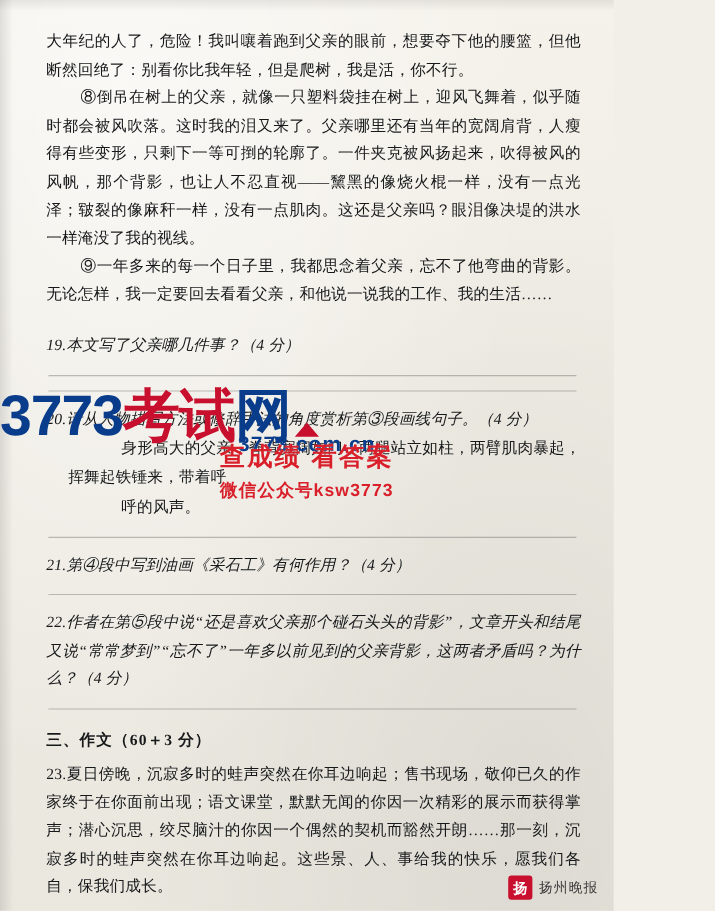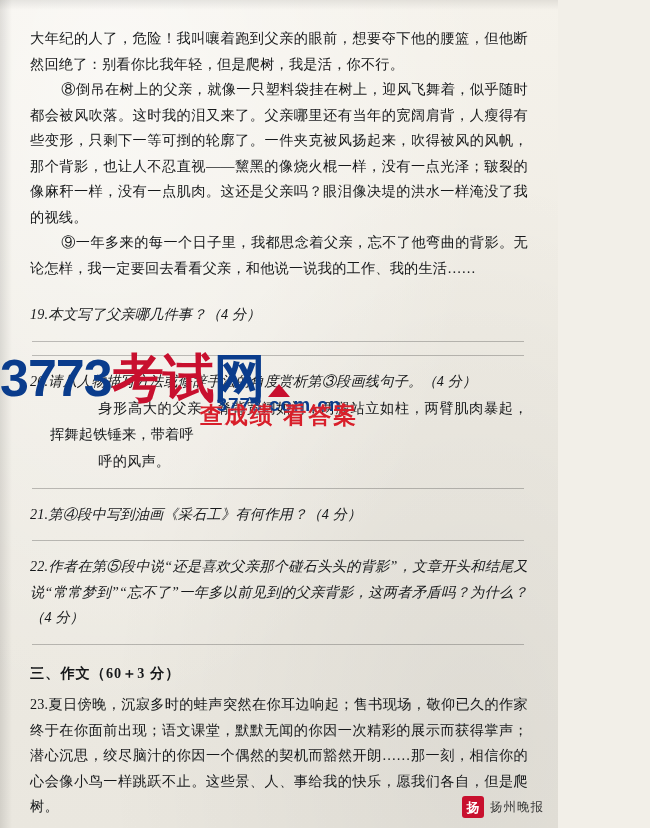--- a/index.html
+++ b/index.html
@@ -14,21 +14,21 @@
     overflow: hidden;
     position: relative;
   }
   .page {
     position: relative;
     width: 558px;
     height: 828px;
     background:
       linear-gradient(180deg, #f5f2eb 0%, #efece4 40%, #eae7df 100%);
     box-sizing: border-box;
-    padding: 26px 30px 10px 30px;
+    padding: 26px 30px 10px 42px;
     overflow: hidden;
   }
   
   .page:before {
     content: "";
     position: absolute;
     left: 0; top: 0; right: 0; bottom: 0;
     background:
       radial-gradient(ellipse at 20% 10%, rgba(255,255,255,0.55), rgba(255,255,255,0) 60%),
       radial-gradient(ellipse at 85% 90%, rgba(0,0,0,0.06), rgba(0,0,0,0) 55%);
@@ -226,33 +226,34 @@
     <div class="rule"></div>
 
     <p class="q">
       <span>22.</span><span>作者在第⑤段中说“还是喜欢父亲那个碰石头头的背影”，文章开头和结尾又说“常常梦到”“忘不了”一年多以前见到的父亲背影，这两者矛盾吗？为什么？（4 分）</span>
     </p>
     <div class="rule"></div>
 
     <p class="section-title">三、作文（60＋3 分）</p>
     <div class="gap-s"></div>
     <p class="para">
-      <span>23.</span><span>夏日傍晚，沉寂多时的蛙声突然在你耳边响起；售书现场，敬仰已久的作家终于在你面前出现；语文课堂，默默无闻的你因一次精彩的展示而获得掌声；潜心沉思，绞尽脑汁的你因一个偶然的契机而豁然开朗……那一刻，相信你的心会像小鸟一样跳跃不止。这些景、人、事给我的快乐，愿我们各自，但是爬树。</span>
+      <span>23.</span><span>夏日傍晚，沉寂多时的蛙声突然在你耳边响起；售书现场，敬仰已久的作家终于在你面前出现；语文课堂，默默无闻的你因一次精彩的展示而获得掌声；潜心沉思，绞尽脑汁的你因一个偶然的契机而豁然开朗……那一刻，沉寂多时的蛙声突然在你耳边响起。这些景、人、事给我的快乐，愿我们各自，保我们成长。</span>
     </p>
     <div class="gap-s"></div>
     <p class="ind3">请以“我心雀跃”为题，事给我的快乐。</p>
     <div class="gap-s"></div>
     <p class="ind3">要求：</p>
 
   </div>
 
   <div class="wm-main">
     <span class="wm-text wm-c-blue">3773</span><span class="wm-text wm-c-red">考试</span><span class="wm-text wm-c-blue">网</span>
   </div>
   <div class="wm-tri"></div>
   <div class="wm-sub">3773.com.cn</div>
   <div class="wm-red-line">查成绩 看答案</div>
+  <div class="wm-wechat">微信公众号ksw3773</div>
 
   <div class="badge">
     <span class="badge-mark">扬</span>
     <span class="badge-text">扬州晚报</span>
   </div>
 </div>
 
 </body></html>

